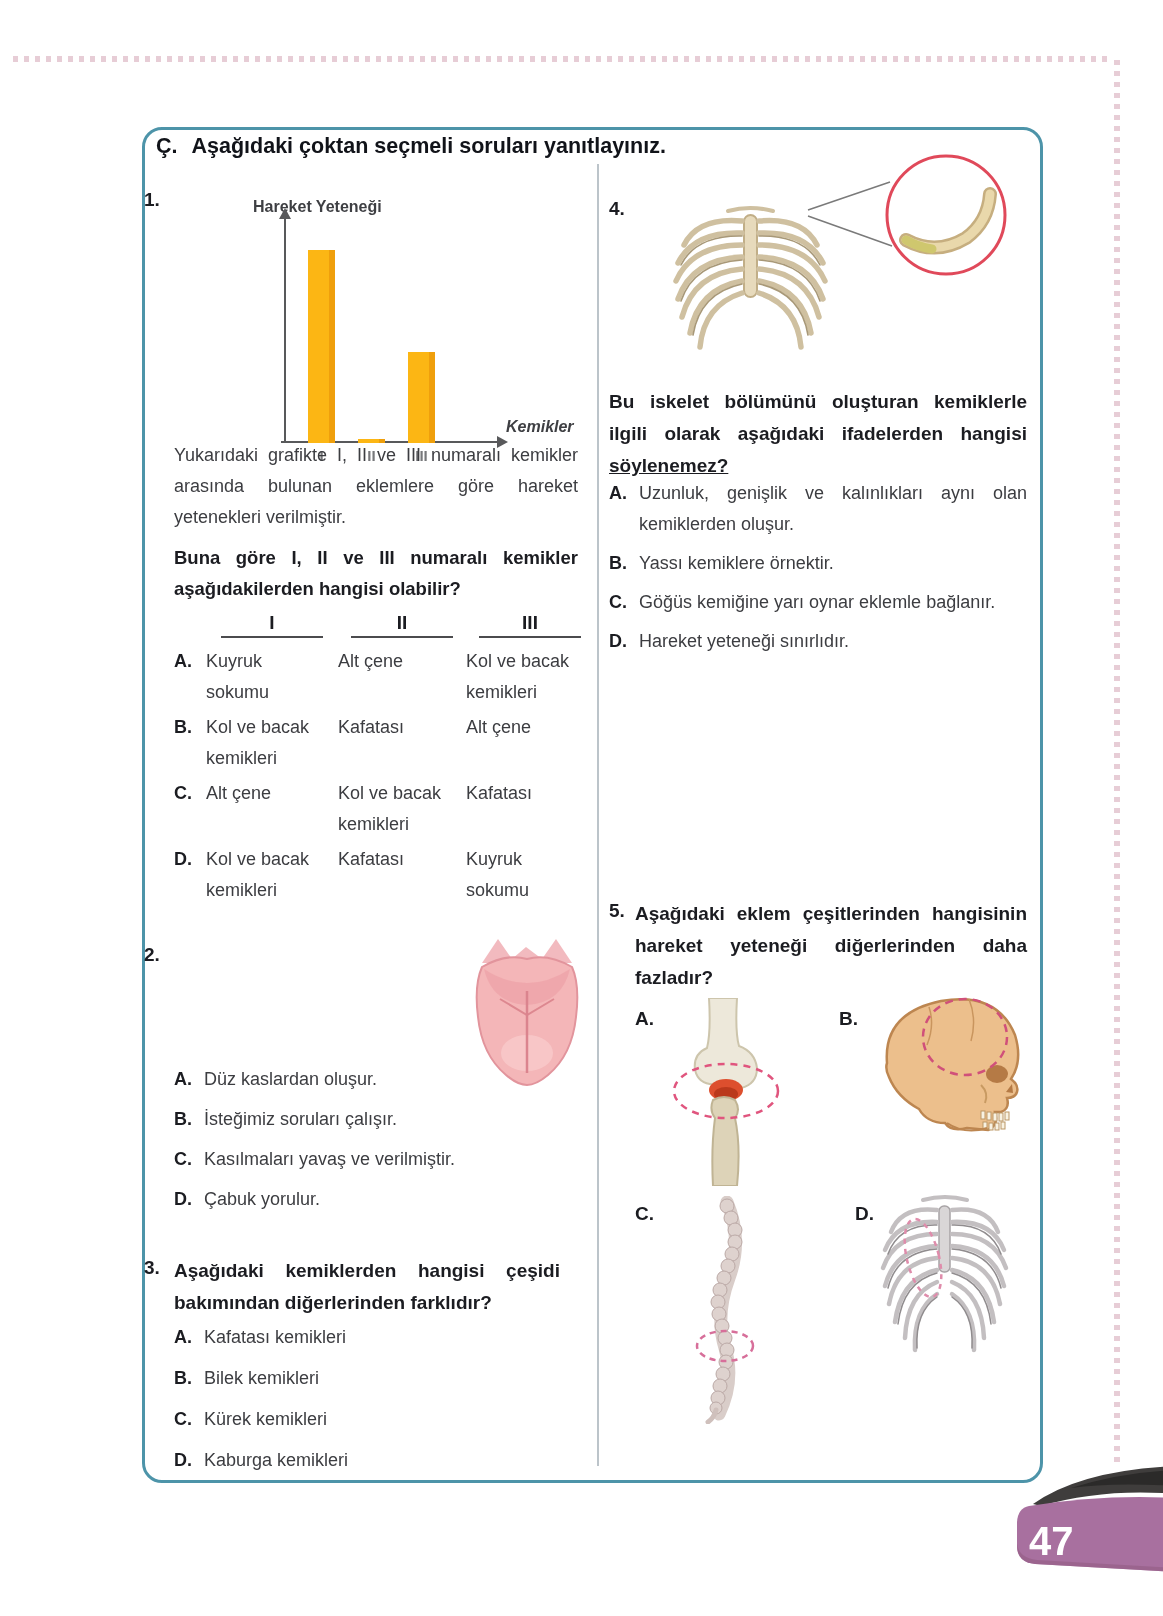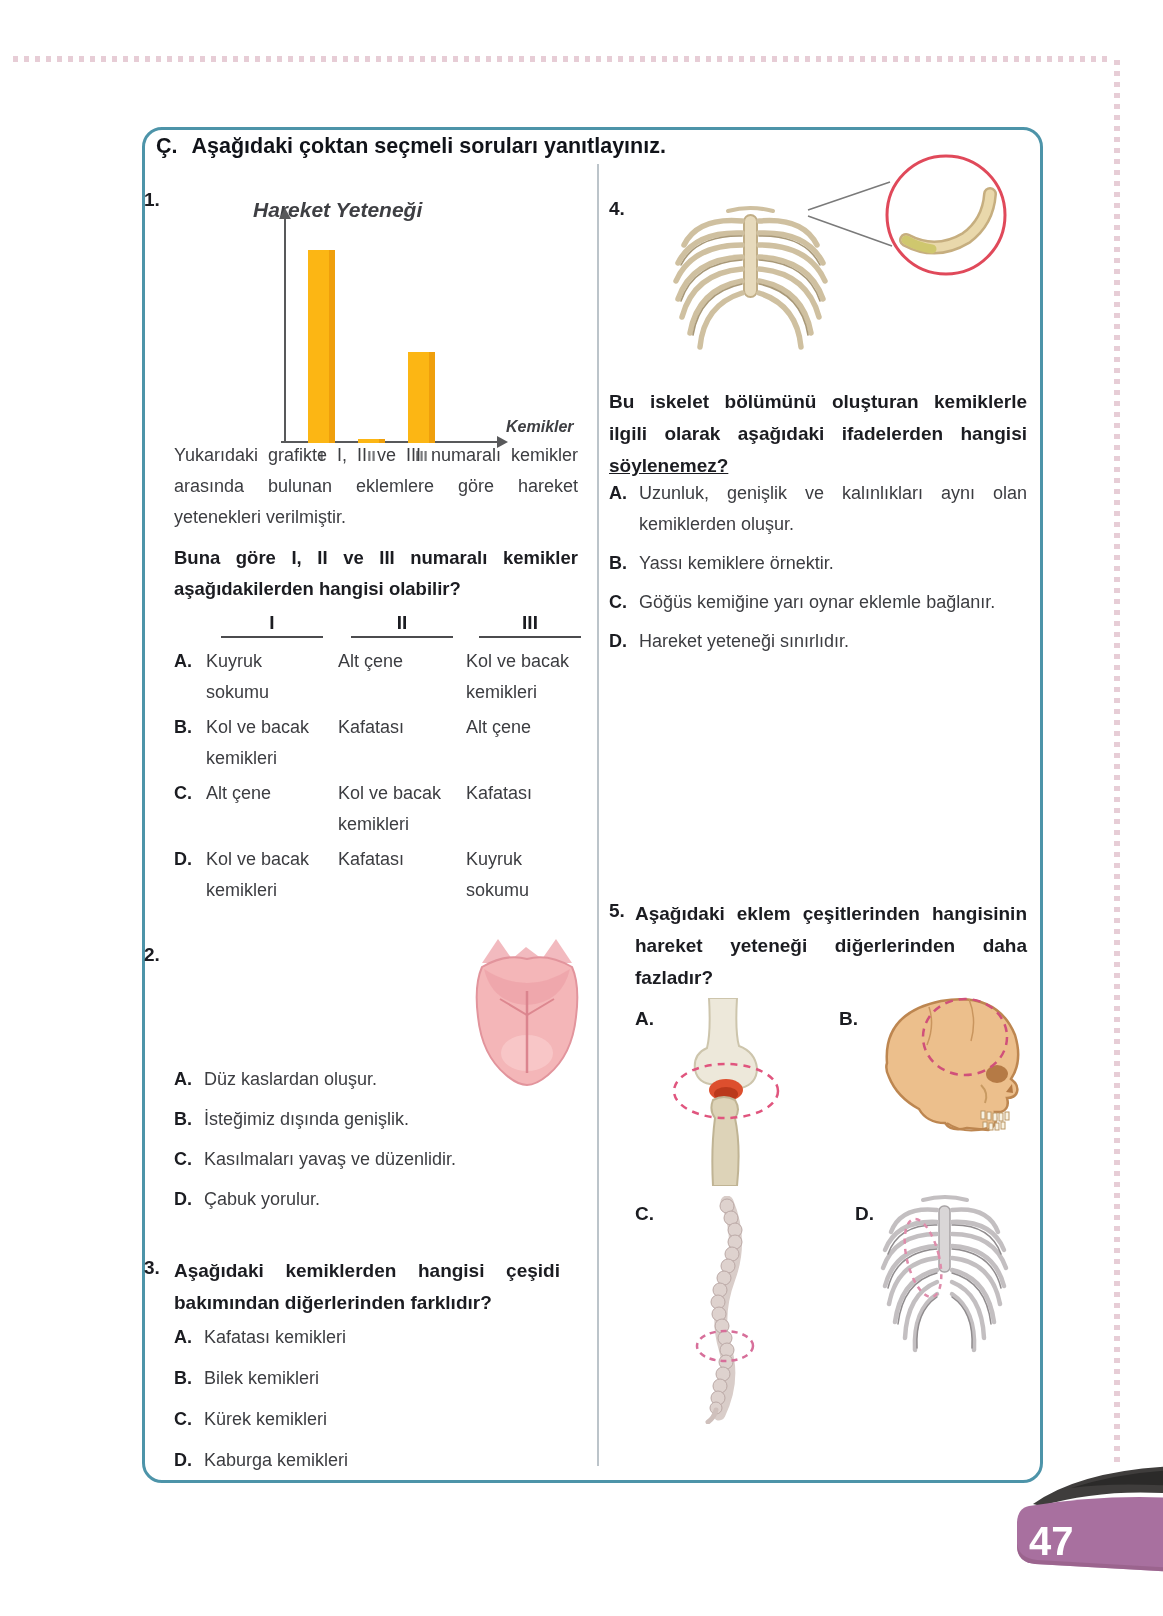--- a/index.html
+++ b/index.html
@@ -25,21 +25,21 @@
   .qnum{font-size:19px;font-weight:bold;color:#1b1c21;}
   .qtext{font-size:19px;font-weight:bold;color:#1b1c21;text-align:justify;}
   .ptext{font-size:18px;line-height:31px;color:#3c3d41;text-align:justify;}
   .opt{display:flex;margin-bottom:14px;}
   .opt .letter{flex:0 0 30px;font-weight:bold;color:#1b1c21;font-size:18px;line-height:26px;}
   .opt .txt{flex:1;font-size:18px;line-height:26px;color:#3c3d41;}
   .opt-j .letter{line-height:31px;}
   .opt-j .txt{line-height:31px;text-align:justify;}
   
   .chart{left:238px;top:194px;width:330px;height:278px;}
-  .chart-title{position:absolute;left:2px;top:4px;font-size:21px;font-style:italic;font-weight:bold;color:#3e3f43;}
+  .chart-title{position:absolute;left:2px;top:4px;font-size:16px;font-weight:bold;color:#3e3f43;}
   .axis-y{position:absolute;left:33px;top:24px;width:2px;height:225px;background:#58595b;}
   .axis-x{position:absolute;left:30px;top:247px;width:218px;height:2px;background:#58595b;}
   .arrow-up{position:absolute;left:28px;top:14px;width:0;height:0;
     border-left:6px solid transparent;border-right:6px solid transparent;border-bottom:11px solid #58595b;}
   .arrow-right{position:absolute;left:246px;top:242px;width:0;height:0;
     border-top:6px solid transparent;border-bottom:6px solid transparent;border-left:11px solid #58595b;}
   .bars{position:absolute;left:0;top:27px;width:330px;height:222px;}
   .bar{position:absolute;bottom:0;width:27px;}
   .xticks{position:absolute;left:0;top:253px;width:330px;height:22px;}
   .bar-lab{position:absolute;width:27px;text-align:center;font-size:15px;font-weight:bold;color:#77787b;}
@@ -139,25 +139,25 @@
     <path d="M59 58 L59 140" stroke="#db848e" stroke-width="2.5"></path>
   </svg>
 
   <div class="abs" style="left:161px;top:1066px;width:380px;">
     <div class="opt">
       <span class="letter">A.</span>
       <span class="txt">Düz kaslardan oluşur.</span>
       </div>
     <div class="opt">
       <span class="letter">B.</span>
-      <span class="txt">İsteğimiz dışında genişlik.</span>
+      <span class="txt">İsteğimiz soruları çalışır.</span>
       </div>
     <div class="opt">
       <span class="letter">C.</span>
-      <span class="txt">Kasılmaları yavaş ve düzenlidir.</span>
+      <span class="txt">Kasılmaları yavaş ve verilmiştir.</span>
       </div>
     <div class="opt">
       <span class="letter">D.</span>
       <span class="txt">Çabuk yorulur.</span>
       </div>
   </div>
 
   <div class="abs qnum" style="left:131px;top:1257px;">3.</div>
   <div class="abs qtext" style="left:161px;top:1255px;width:386px;line-height:32px;">Aşağıdaki kemiklerden hangisi çeşidi bakımından diğerlerinden farklıdır?</div>
 

